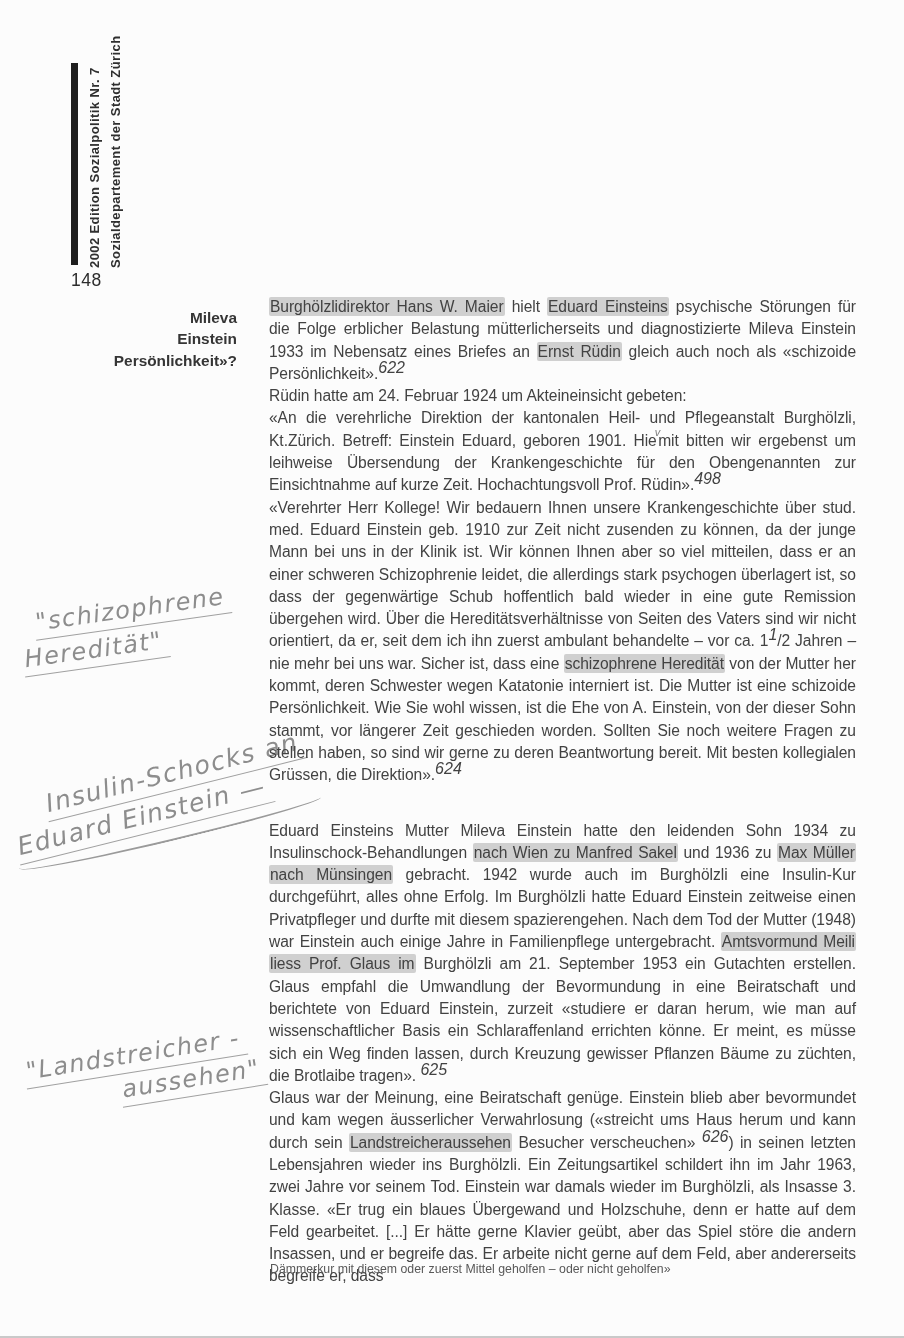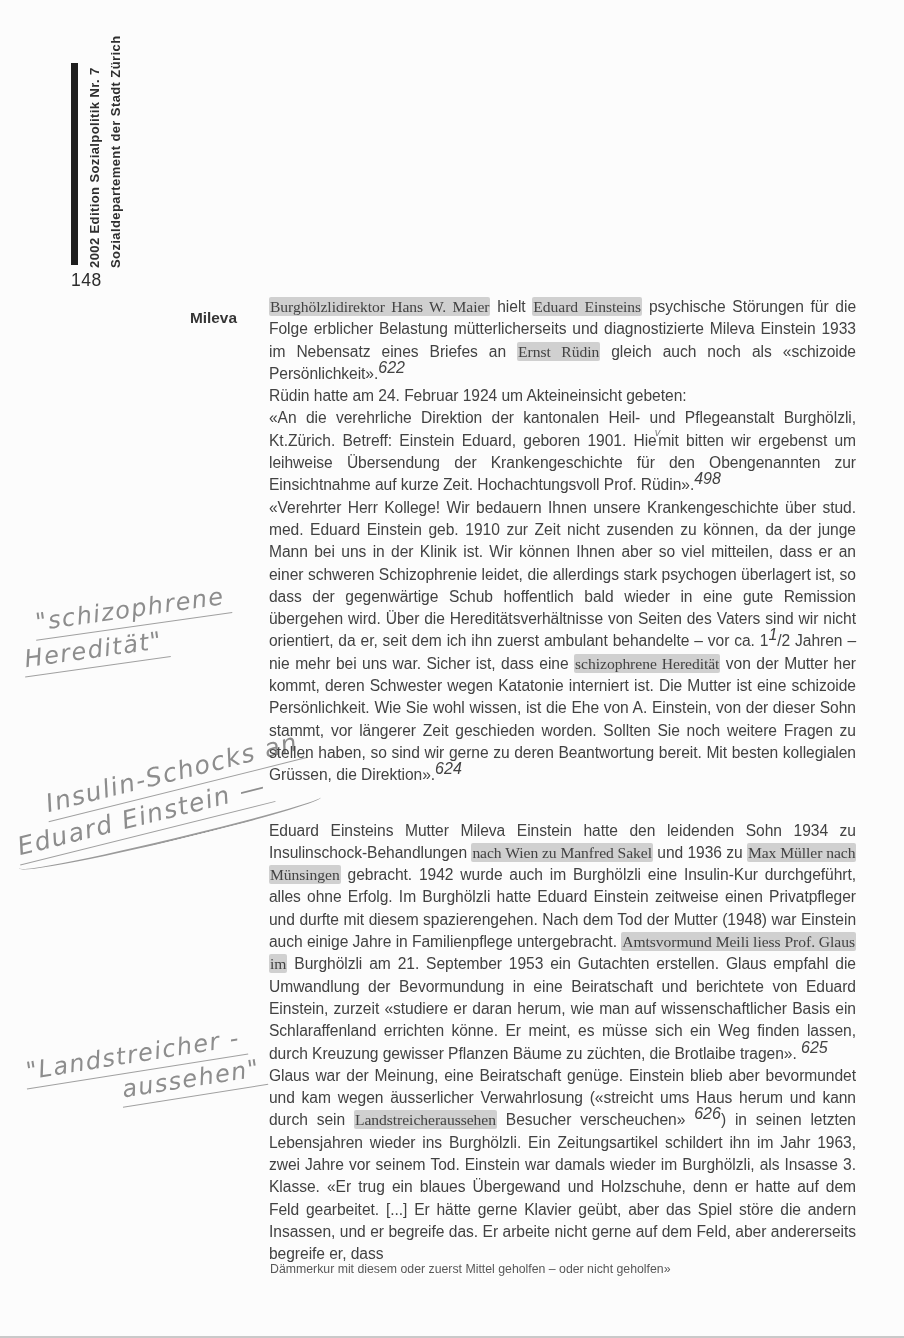--- a/index.html
+++ b/index.html
@@ -39,21 +39,21 @@
   .body-col {
     position: absolute; left: 269px; top: 296px; width: 587px;
     font-size: 15.6px; line-height: 22.3px; text-align: justify;
     color: #424242; letter-spacing: -0.05px;
   }
   .body-col p { margin: 0; }
   .body-col p.gap { margin-top: 33px; }
   .hl {
     background: rgba(122,122,122,0.34);
     padding: 1px 1px; border-radius: 2px;
-    box-decoration-break: clone; font-family: Liberation Serif, serif; -webkit-box-decoration-break: clone;
+    box-decoration-break: clone; -webkit-box-decoration-break: clone;
   }
   .sup { vertical-align: super; font-size: 16px; line-height: 0; letter-spacing: 0; font-style: italic; }
   .hand-sup {
     position: relative; top: -10px; font-size: 11px; color: #7d7d7d;
     margin: 0 -2px; font-style: italic; line-height: 0;
   }
 
   
   .note {
     position: absolute; color: #8d8d8d;
@@ -95,20 +95,22 @@
 
 <div class="edge-bar"></div>
 <div class="vertical-text">
   <div>2002 Edition Sozialpolitik Nr. 7</div>
   <div>Sozialdepartement der Stadt Zürich</div>
 </div>
 <div class="page-number">148</div>
 
 <div class="margin-heading">
   <div>Mileva</div>
+  <div>Einstein</div>
+  <div>Persönlichkeit»?</div>
 </div>
 
 <div class="note note-1">
   <div><span class="nline l0">"schizophrene</span></div>
   <div><span class="nline l1">Heredität"</span></div>
 </div>
 
 <div class="note note-2">
   <div><span class="nline l0">Insulin-Schocks an</span></div>
   <div><span class="nline l1">Eduard Einstein —</span></div>

